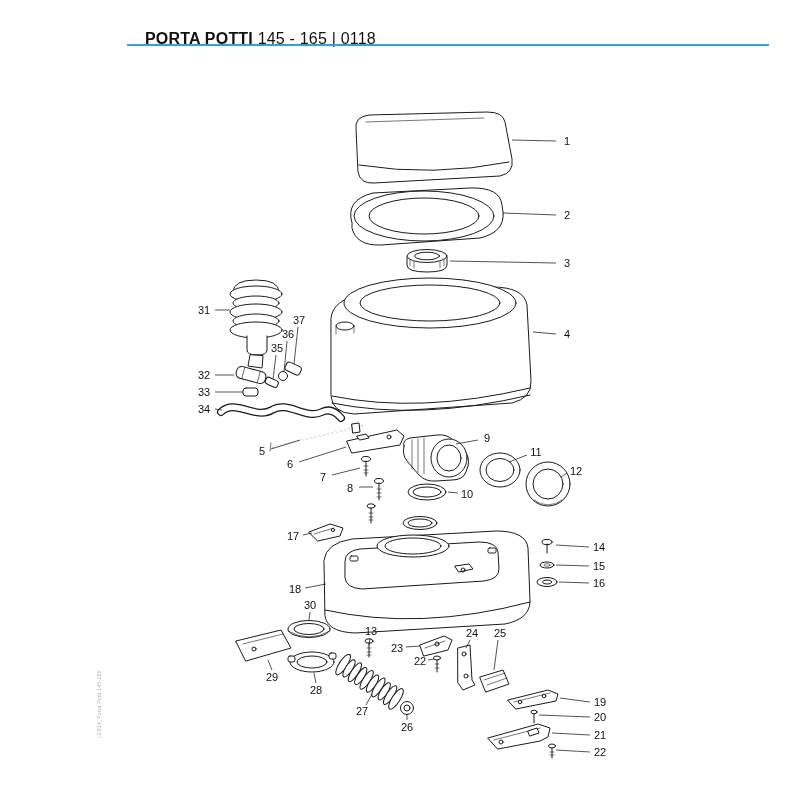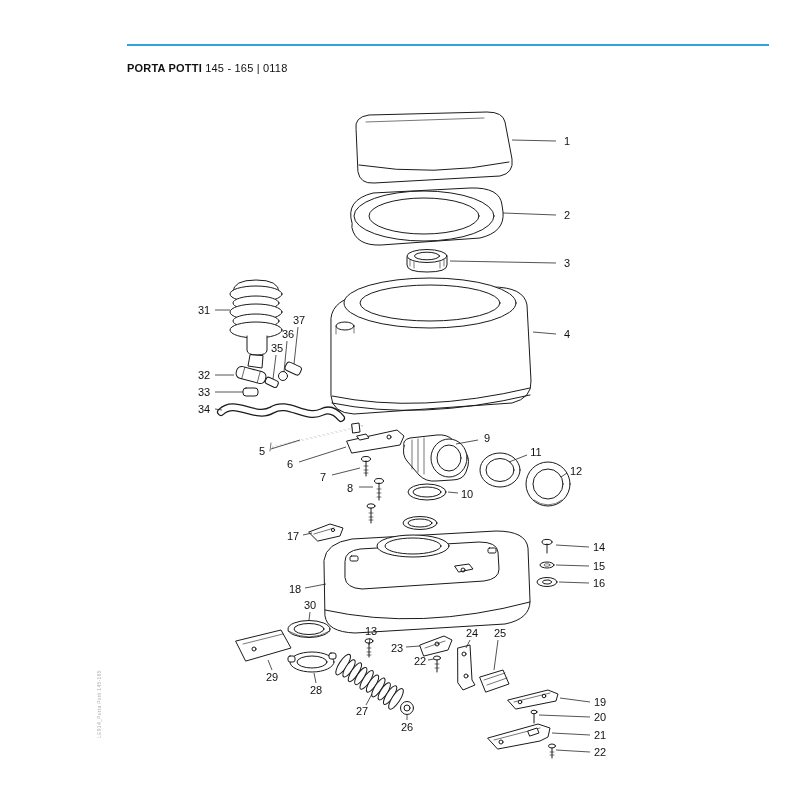--- a/index.html
+++ b/index.html
@@ -2,22 +2,22 @@
 <html style="--accent: #2fa3e0; --line: #1b1b1b;"><head>
 <meta charset="utf-8">
 <style>
   :root { --accent: #2fa3e0; --line: #1b1b1b; }
   html,body { margin:0; padding:0; }
   body {
     width:800px; height:800px; position:relative; background:#fff;
     font-family:"Liberation Sans", sans-serif; overflow:hidden;
   }
   .header {
-    position:absolute; left:127px; top:30px; font-size:11px; color:#111;
-    letter-spacing:.2px; white-space:nowrap;margin-top:32px;
+    position:absolute; left:145px; top:30px; font-size:16px; color:#111;
+    letter-spacing:.2px; white-space:nowrap;
   }
   .header .brand { font-weight:bold; }
   .header-rule {
     position:absolute; left:127px; top:44px; width:642px; height:2px;
     background:var(--accent);
   }
   .watermark {
     position:absolute; left:96px; top:738px; font-size:5px; color:#b0b0b0;
     transform:rotate(-90deg); transform-origin:left top; white-space:nowrap;
     letter-spacing:.3px;

